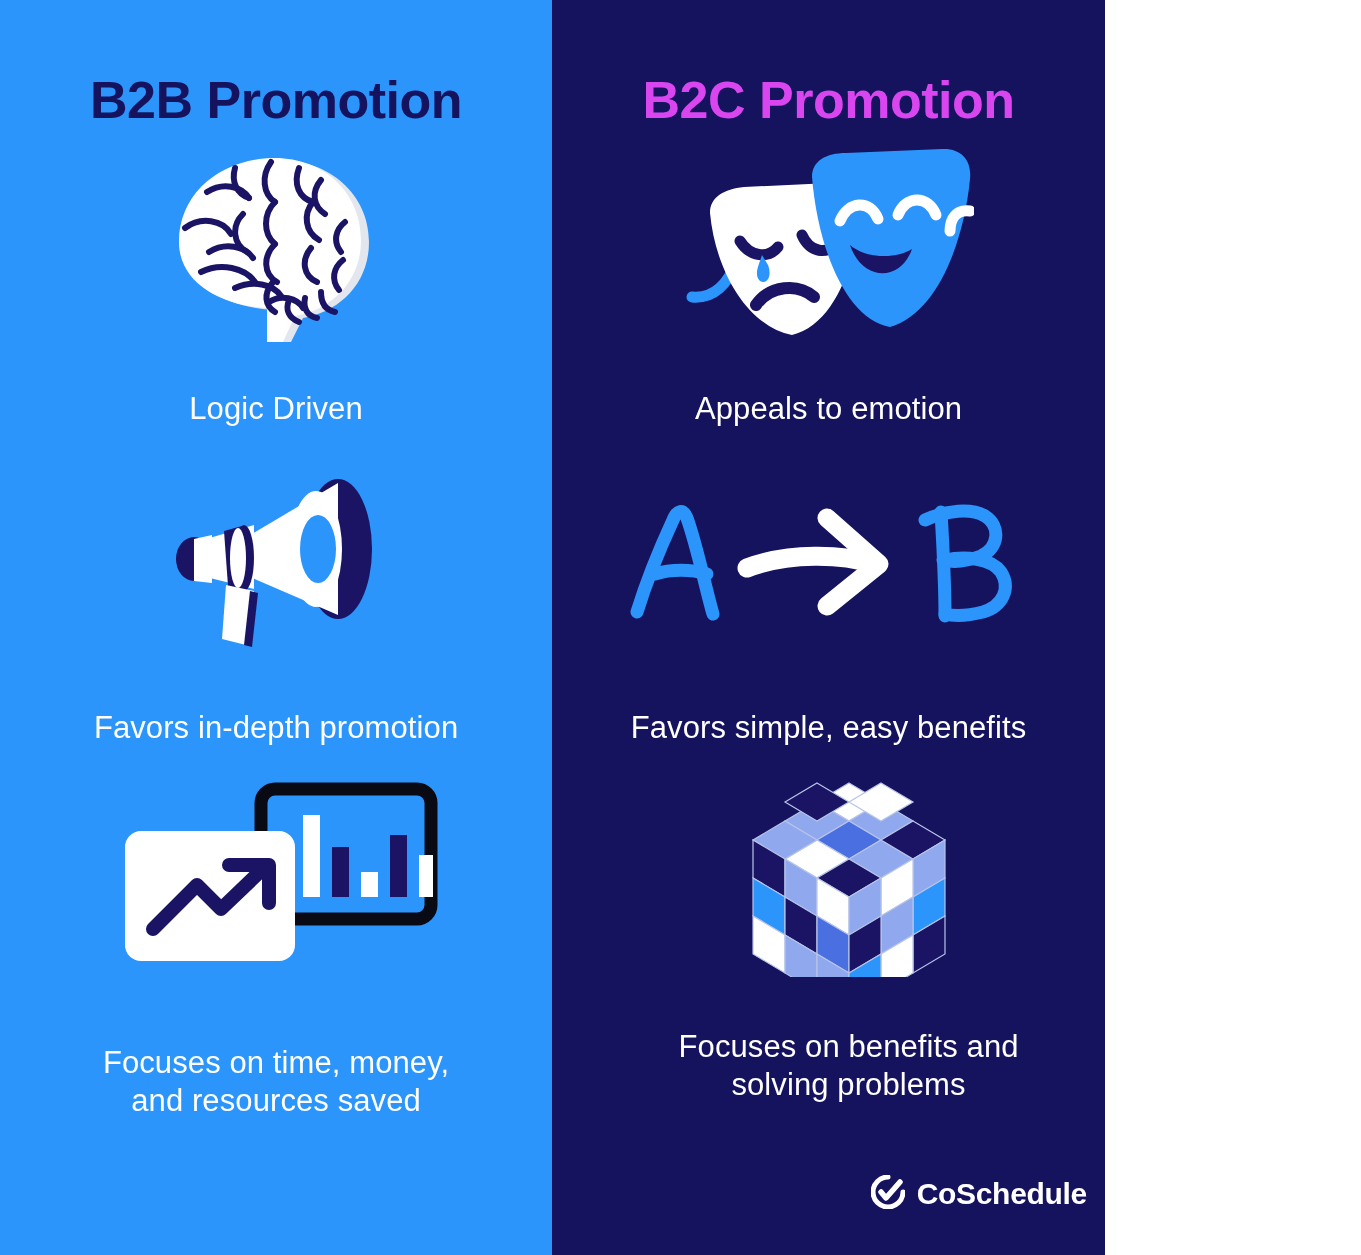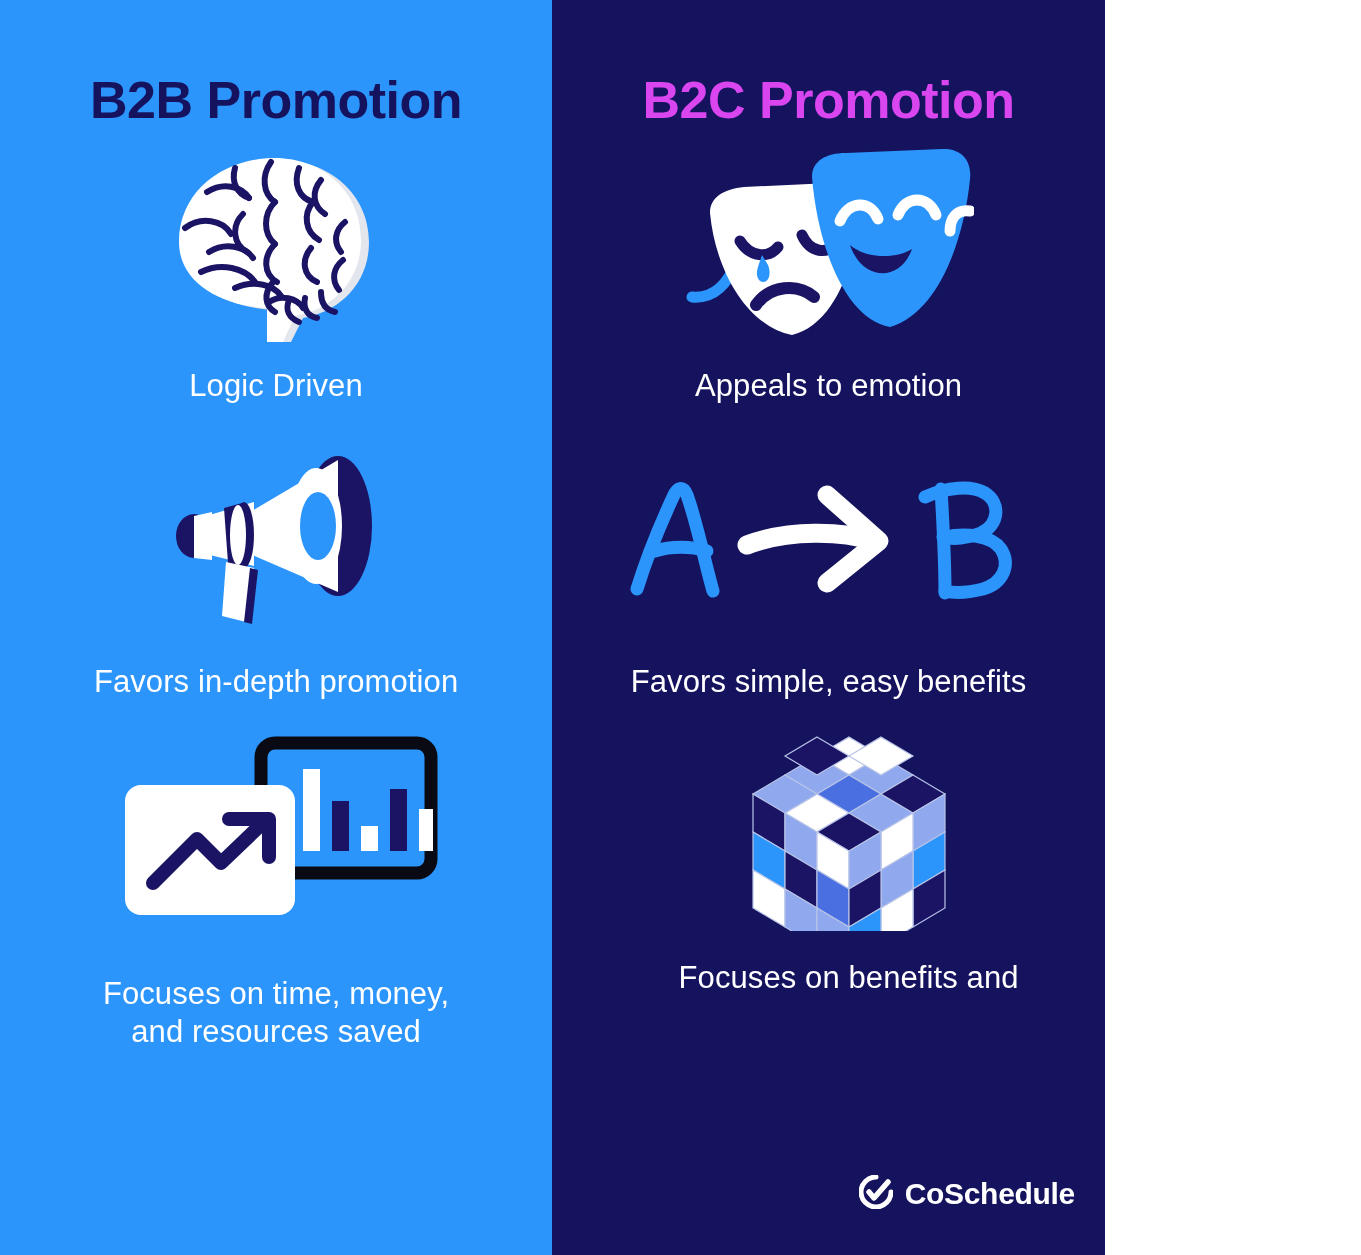--- a/index.html
+++ b/index.html
@@ -33,20 +33,21 @@
     line-height:1.1;
   }
   .title-b2b { color:#15125E; }
   .title-b2c { color:#d946ef; }
 
   .item {
     display:flex;
     flex-direction:column;
     align-items:center;
     width:100%;
+    gap:23px;
   }
   .icon-wrap {
     display:flex;
     align-items:center;
     justify-content:center;
   }
   .caption {
     color:#FFFFFF;
     font-size:31px;
     text-align:center;
@@ -76,21 +77,21 @@
   .b2c-item2 .icon-wrap { height:186px; }
   .b2c-item2 .caption { margin-top:28px; }
 
   .b2c-item3 { margin-top:30px;margin-left:40px; }
   .b2c-item3 .icon-wrap { height:200px; }
   .b2c-item3 .caption { margin-top:28px; }
 
   
   .logo {
     position:absolute;
-    right:30px;
+    right:18px;
     bottom:42px;
     display:flex;
     align-items:center;
     gap:12px;
   }
   .logo-text {
     color:#FFFFFF;
     font-size:30px;
     font-weight:600;
     letter-spacing:-0.3px;
@@ -280,20 +281,21 @@
             <polygon points="164,120 164,158 132,177 132,139" fill="#8FA8EE"></polygon>
             <polygon points="132,139 132,177 100,196 100,158" fill="#1B1464"></polygon>
             <polygon points="196,139 196,177 164,196 164,158" fill="#1B1464"></polygon>
             <polygon points="164,158 164,196 132,215 132,177" fill="#FFFFFF"></polygon>
             <polygon points="132,177 132,215 100,234 100,196" fill="#2B95FC"></polygon>
           </g>
         </svg>
       </div>
       <div class="caption">
         <div>Focuses on benefits and</div>
+        <div>solving problems</div>
       </div>
     </div>
 
     <div class="logo">
       <span>
         <svg width="34" height="34" viewBox="0 0 34 34" aria-hidden="true">
           <path d="M17 2 A15 15 0 1 0 32 17 L32 17" fill="none" stroke="#FFFFFF" stroke-width="5" stroke-linecap="round"></path>
           <path d="M10 17 L15 23 L29 7" fill="none" stroke="#FFFFFF" stroke-width="5.5" stroke-linecap="round" stroke-linejoin="round"></path>
         </svg>
       </span>

